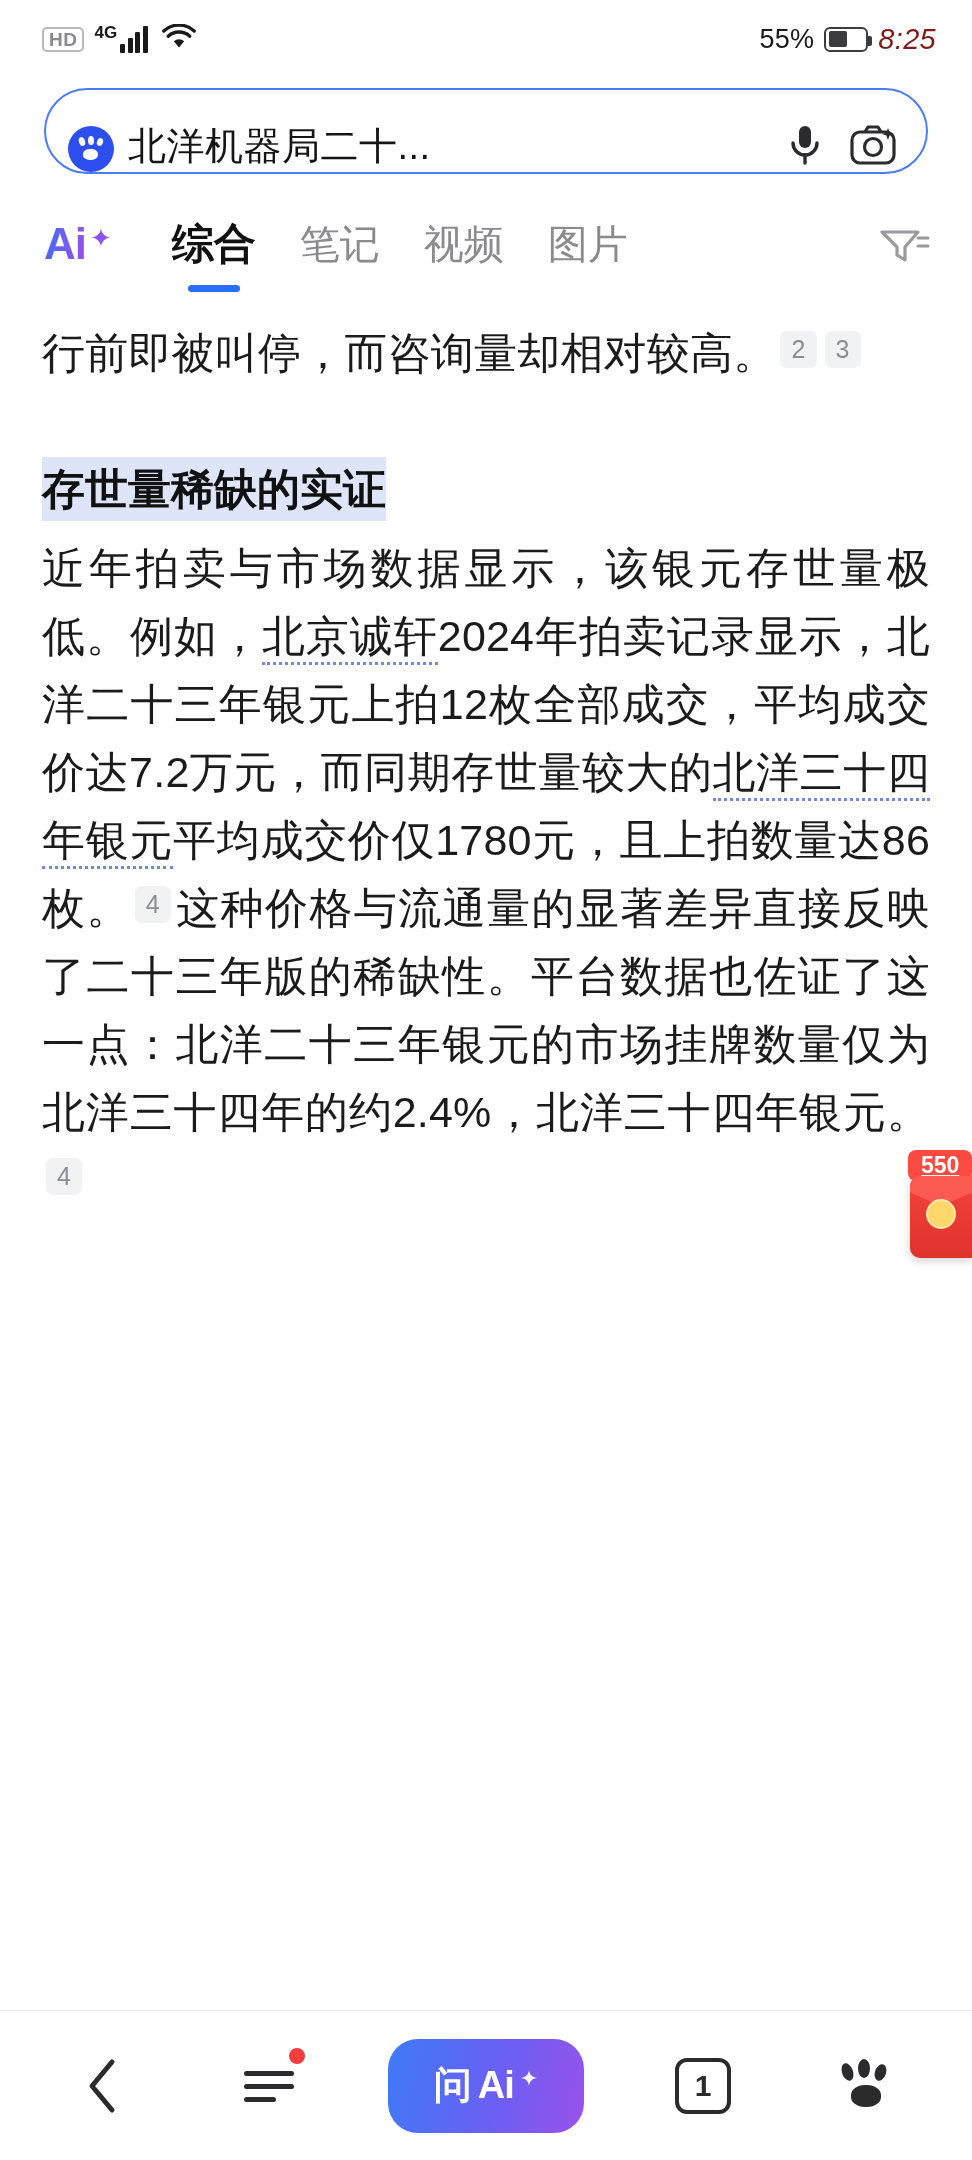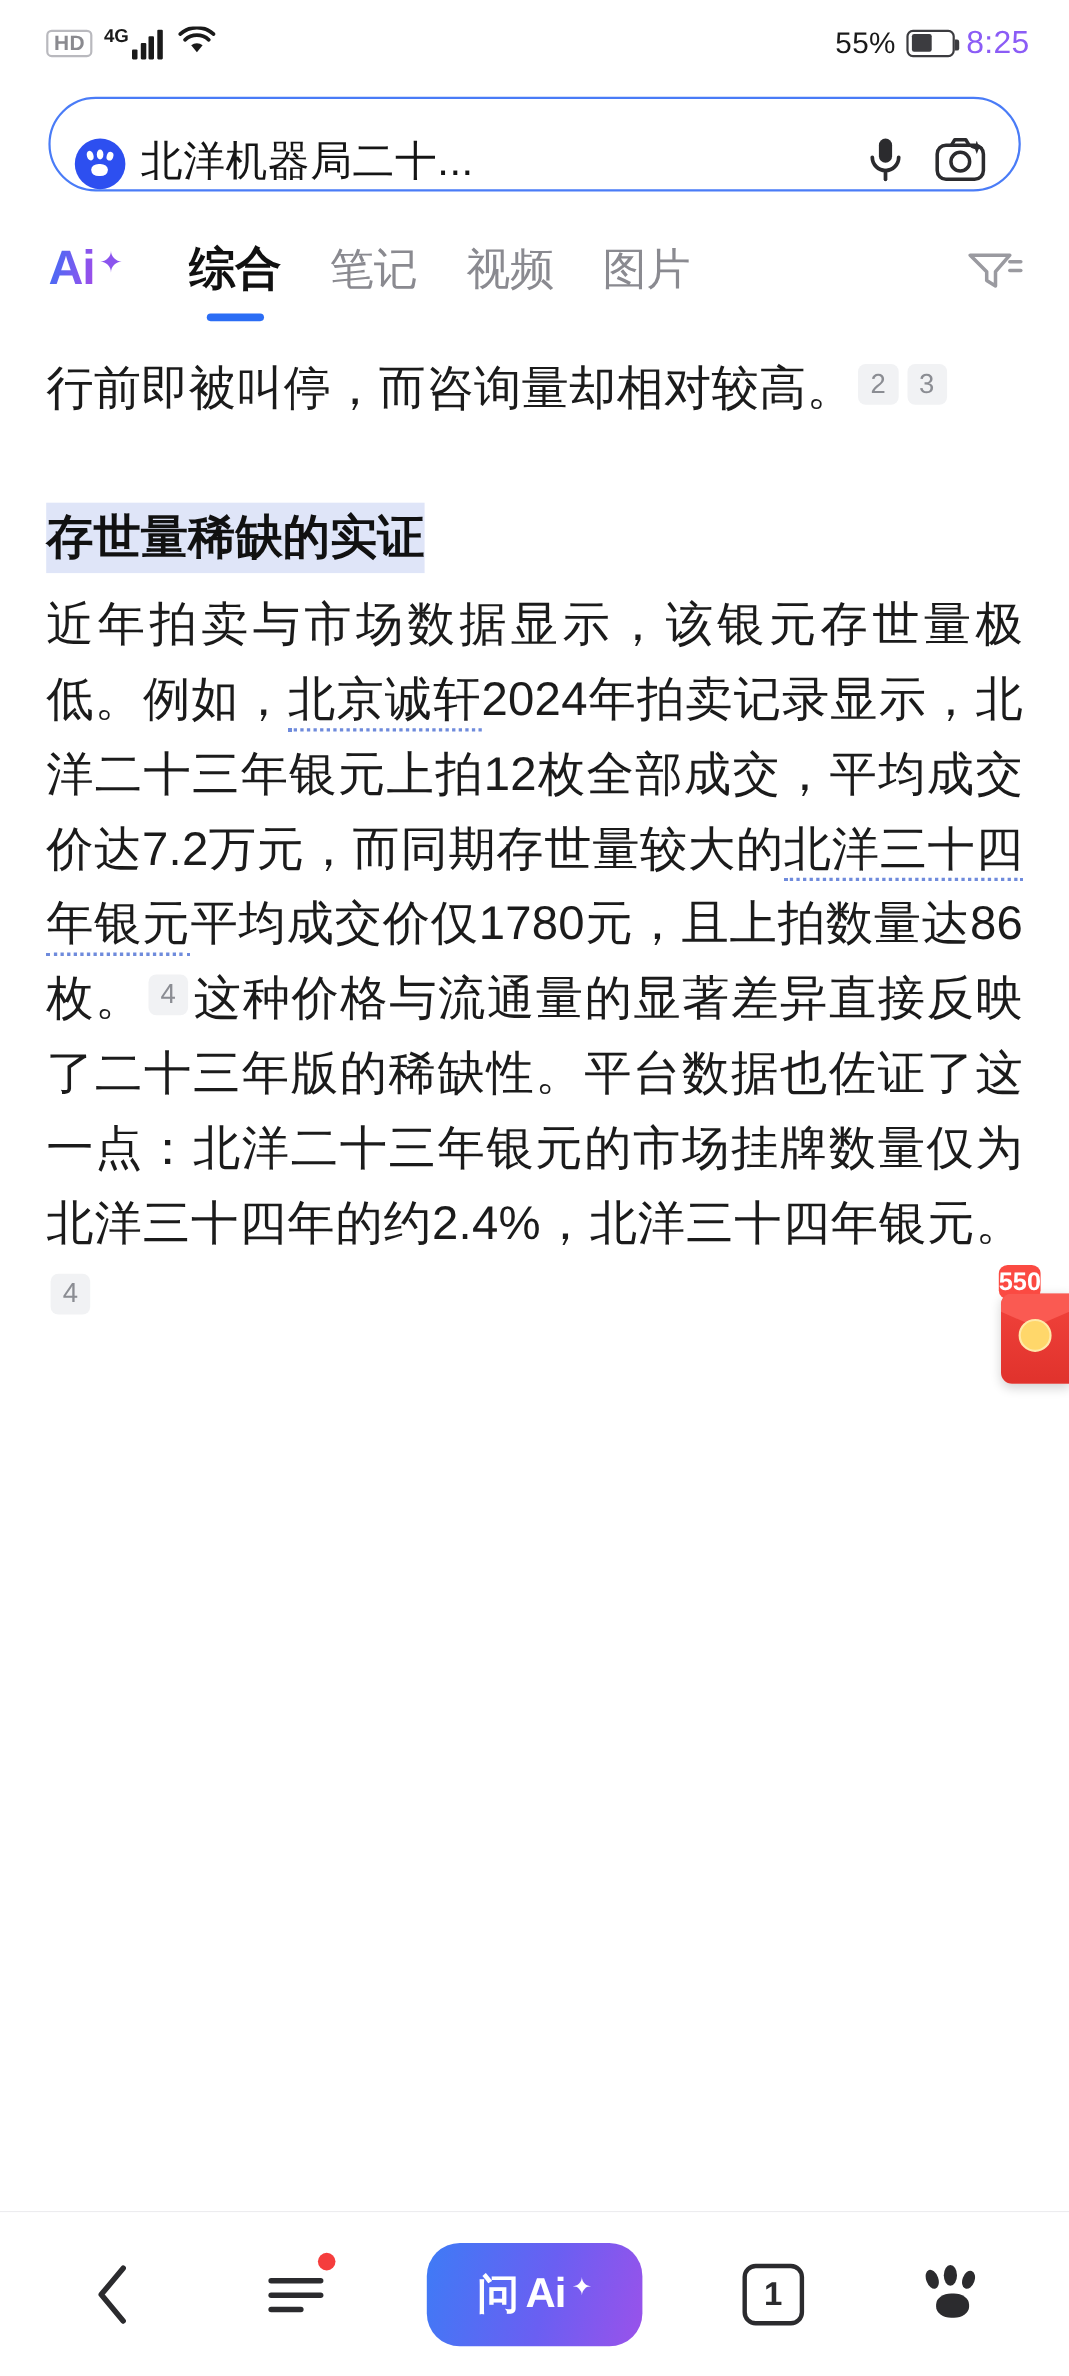--- a/index.html
+++ b/index.html
@@ -37,21 +37,21 @@
   .hd-badge {
     font-size: 19px;
     font-weight: bold;
     color: #8a8a8f;
     border: 2px solid #b9b9be;
     border-radius: 5px;
     padding: 1px 5px;
     line-height: 1;
     letter-spacing: 0.5px;
   }
-  .net-group { display: flex; align-items: flex-end; gap: 3px; }
+  .net-group { display: flex; align-items: center; gap: 3px; }
   .net-label {
     font-size: 17px;
     font-weight: bold;
     color: #1a1a1a;
     line-height: 1;
     margin-bottom: 13px;
   }
   .sig-bars { display: flex; align-items: flex-end; gap: 2.5px; height: 28px; }
   .sig-bars i { display: block; width: 5px; background: #1a1a1a; border-radius: 1px; }
   .sig-bars i:nth-child(1) { height: 9px; }
@@ -91,22 +91,23 @@
     border-radius: 0 2px 2px 0;
   }
   .battery .fill {
     width: 52%;
     height: 100%;
     background: #3c3c40;
     border-radius: 2px;
   }
   .clock {
     font-size: 29px;
-    color: #8b5cf6;
+    color: #7f1d1d;
     letter-spacing: 0.3px;
+    font-style: italic;
   }
 
   
   .search-wrap {
     flex: 0 0 112px;
     padding: 10px 44px 0 44px;
   }
   .search-bar {
     height: 86px;
     border: 2.5px solid #4a7cf7;
@@ -296,22 +297,23 @@
   }
   .envelope .count {
     position: absolute;
     top: -26px;
     left: -2px;
     background: #fb4a42;
     color: #fff;
     font-size: 23px;
     font-weight: bold;
     border-radius: 8px;
-    padding: 1px 0;
+    padding: 1px 13px;
     line-height: 1.25;
+    text-decoration: underline;
   }
 
   
   .bottom-bar {
     flex: 0 0 150px;
     border-top: 1.5px solid #ececef;
     display: flex;
     align-items: center;
     justify-content: space-between;
     padding: 0 58px;

